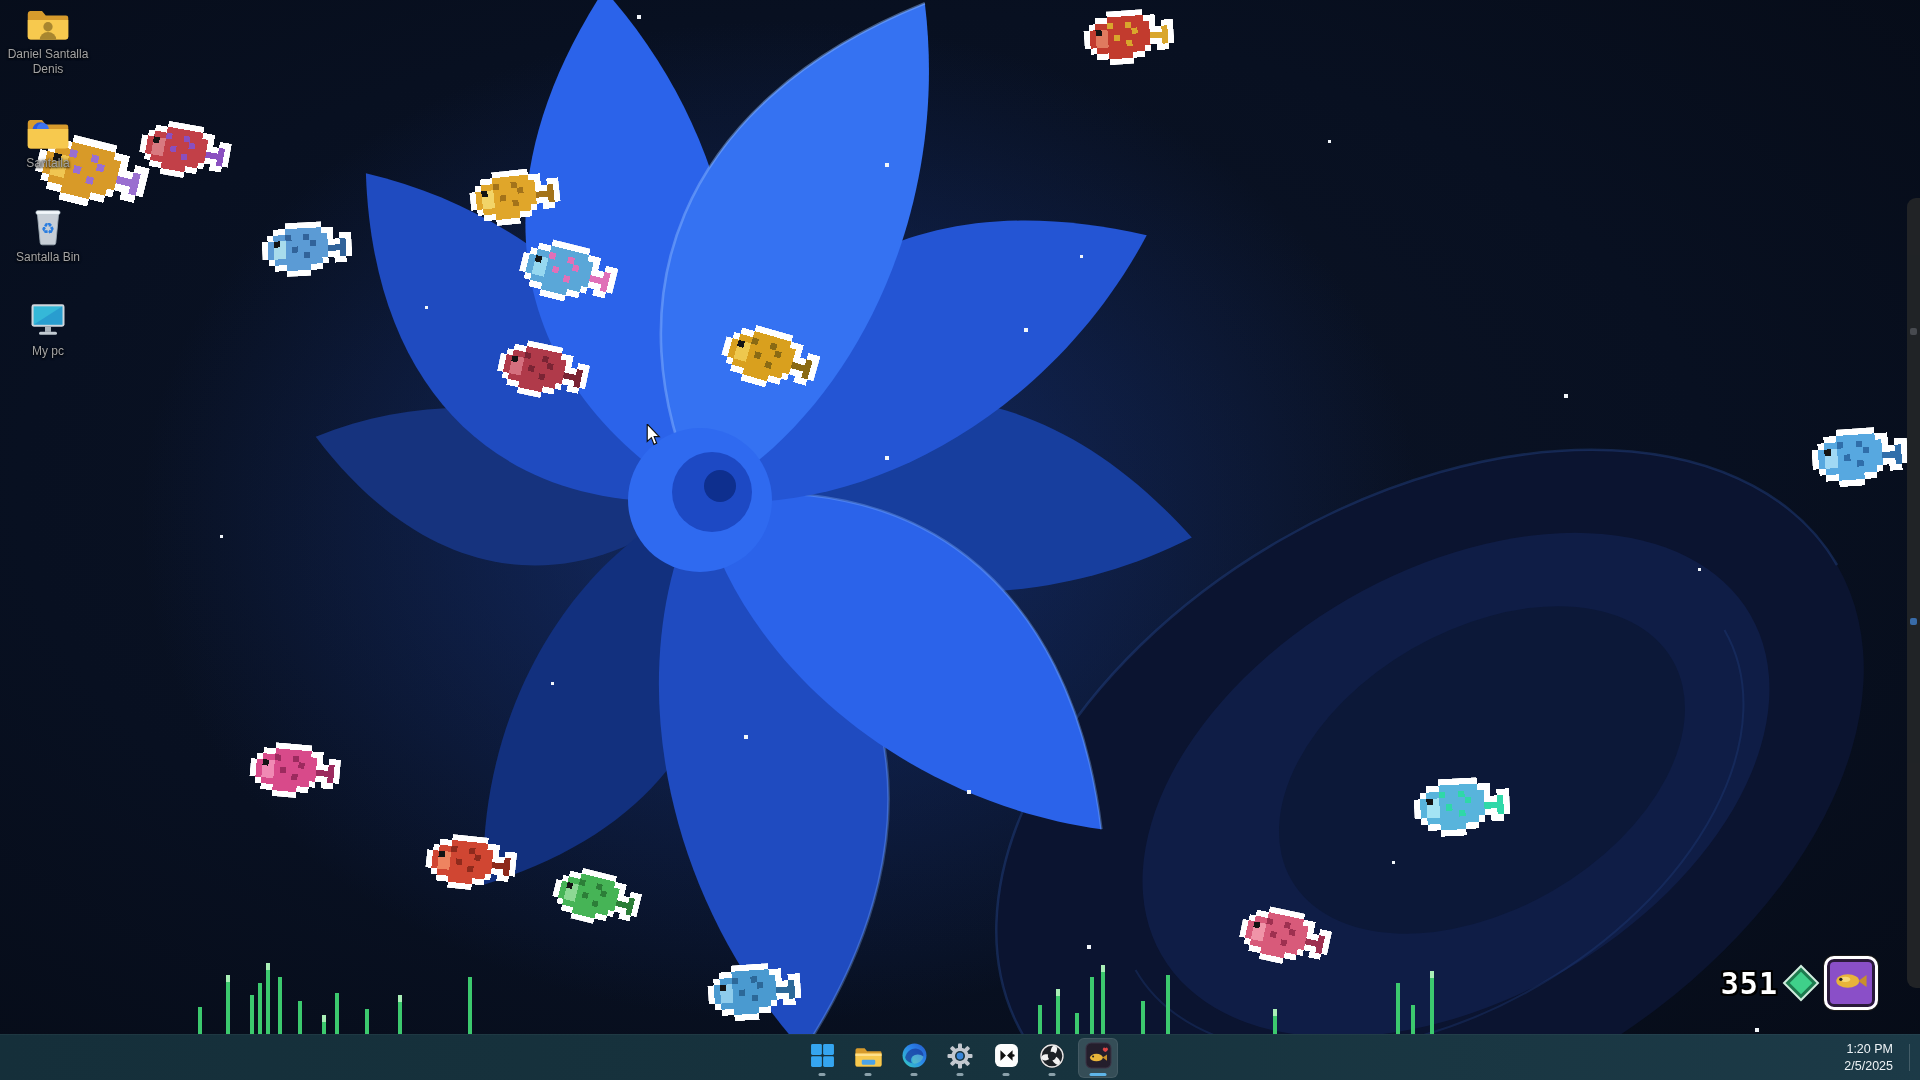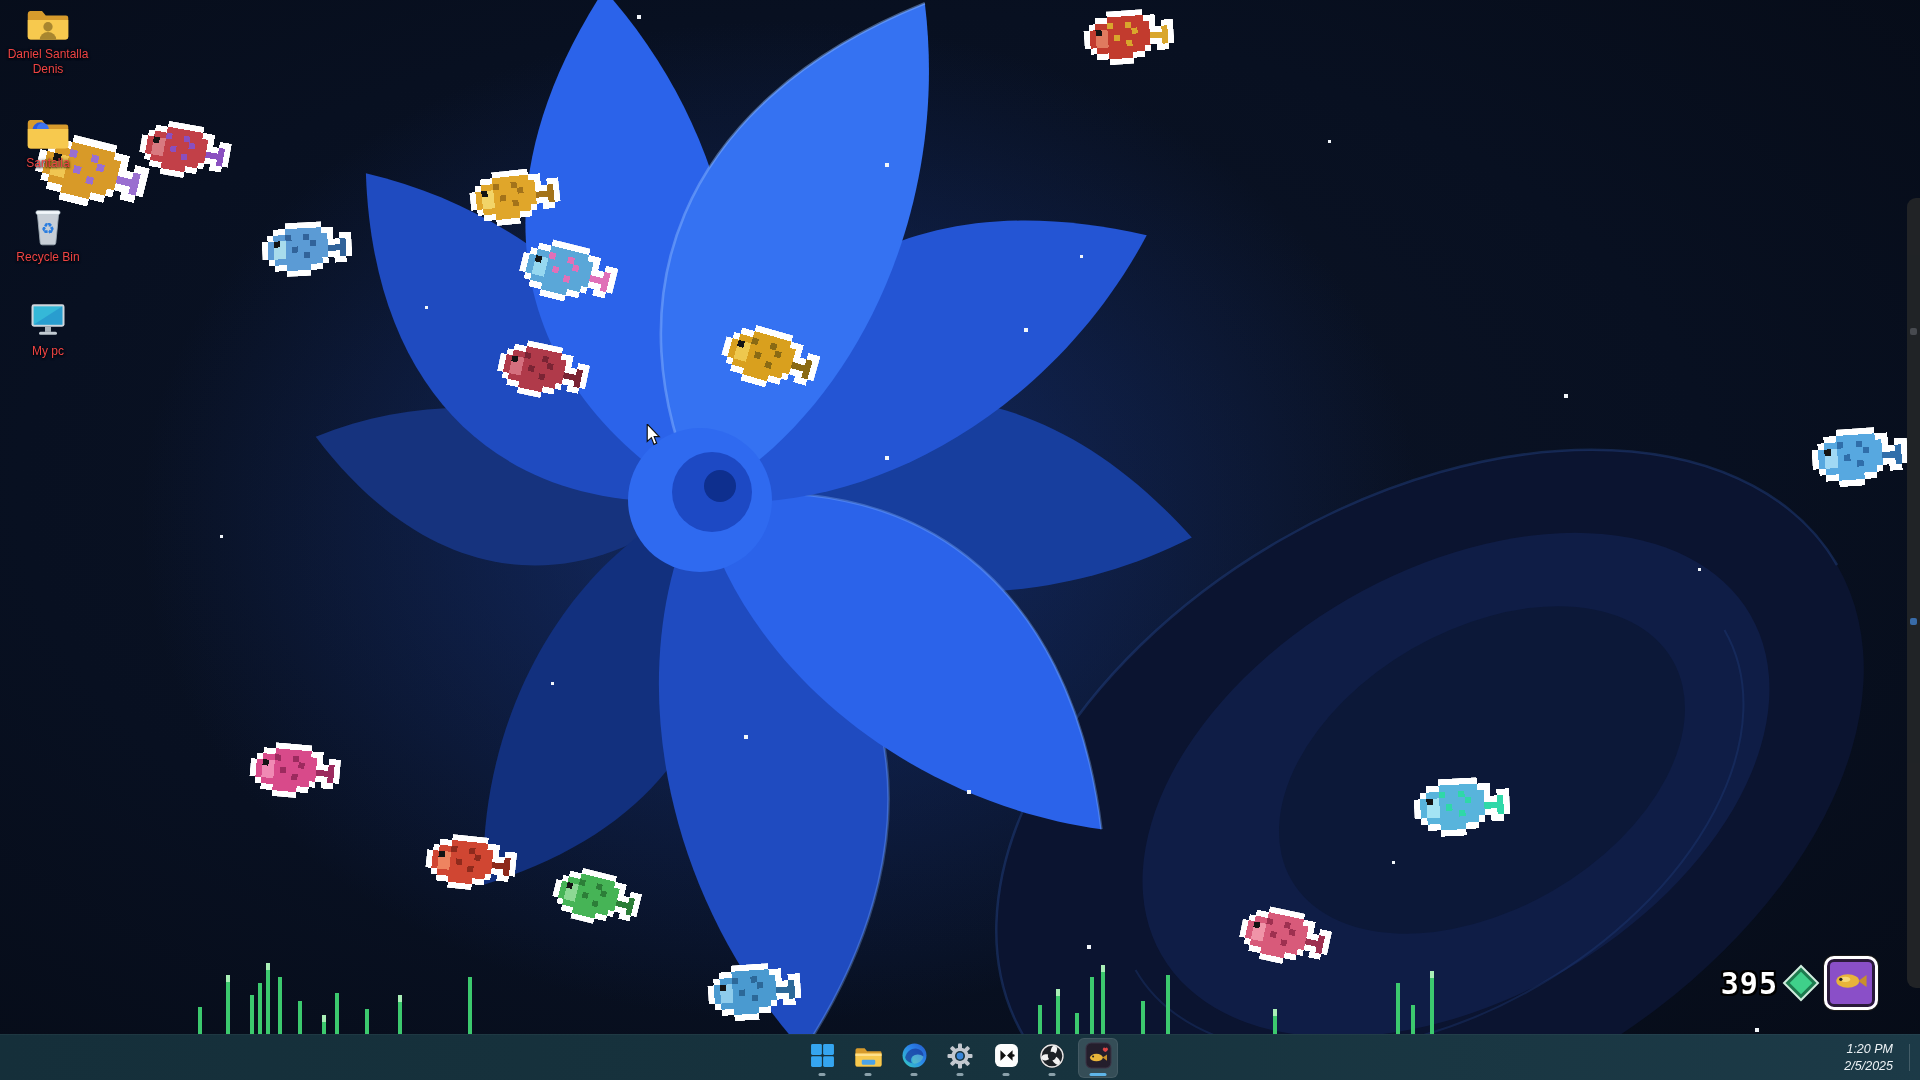--- a/index.html
+++ b/index.html
@@ -10,21 +10,21 @@
   #seaweed-layer{z-index:2;} #bubble-layer{z-index:2;} #fish-layer{z-index:3;}
   .bubble{position:absolute;background:#f2f6fa;}
   .weed{position:absolute;width:4px;background:#3cc96e;}
   .weed .tip{position:absolute;top:0;left:0;width:4px;height:7px;background:#a9efb6;}
   .fish{position:absolute;}
   .fish svg{display:block;}
   
   #icon-column{position:absolute;left:6px;top:2px;z-index:4;display:flex;flex-direction:column;gap:34px;width:84px;}
   .dicon{display:flex;flex-direction:column;align-items:center;cursor:default;}
   .dicon .glyph{width:46px;height:42px;display:flex;align-items:center;justify-content:center;}
-  .dicon .lbl{margin-top:3px;color:#ef4444;font-size:12px;line-height:1.25;text-align:center;
+  .dicon .lbl{margin-top:3px;color:#a3a3a3;font-size:12px;line-height:1.25;text-align:center;
     text-shadow:0 1px 2px rgba(0,0,0,.9),0 0 3px rgba(0,0,0,.7);max-width:84px;}
   
   #hud{position:absolute;right:42px;bottom:70px;z-index:5;display:flex;align-items:center;gap:12px;}
   #hud-score{font-family:"DejaVu Sans Mono",monospace;font-weight:800;font-size:30px;color:#fff;letter-spacing:1px;
     text-shadow:-2px 0 #000,2px 0 #000,0 -2px #000,0 2px #000,-2px -2px #000,2px 2px #000,-2px 2px #000,2px -2px #000;}
   #hud-gem{width:16px;height:16px;background:#3fd08a;border:3px solid #1d7a4e;outline:2px solid #cfeede;transform:rotate(45deg);}
   #hud-fish-btn{width:48px;height:48px;background:#8a4fc8;border:3px solid #fff;border-radius:10px;
     box-shadow:inset 0 0 0 3px #2a1a3a, 0 0 0 1px #1a1a1a;display:flex;align-items:center;justify-content:center;cursor:pointer;}
   
   #edge-panel{position:absolute;right:0;top:198px;width:13px;height:790px;background:#222427;
@@ -36,21 +36,21 @@
   #taskbar{position:absolute;left:0;bottom:0;width:1920px;height:45px;z-index:8;
     background:linear-gradient(90deg,#152f3a 0%,#17333e 55%,#1c3a47 100%);
     border-top:1px solid rgba(255,255,255,.04);display:flex;align-items:center;}
   #tb-center{position:absolute;left:50%;transform:translateX(-50%);display:flex;align-items:center;gap:6px;height:100%;}
   .tb-app{position:relative;width:40px;height:40px;margin-top:0;display:flex;align-items:center;justify-content:center;
     border-radius:6px;cursor:pointer;}
   .tb-app.active{background:rgba(255,255,255,.13);box-shadow:inset 0 0 0 1px rgba(255,255,255,.08);}
   .tb-app .ind{position:absolute;bottom:2px;left:50%;transform:translateX(-50%);height:3px;border-radius:2px;}
   .tb-app .ind.off{width:7px;background:#9fb4bd;opacity:.85;}
   .tb-app .ind.on{width:17px;background:#5fb5e8;}
-  #tb-right{position:absolute;right:6px;top:0;height:100%;display:flex;align-items:center;gap:8px;font-style:italic;}
+  #tb-right{position:absolute;right:6px;top:0;height:100%;display:flex;align-items:center;gap:8px;}
   #clock{color:#eef3f6;font-size:12.5px;line-height:1.35;text-align:right;padding:2px 8px;border-radius:4px;cursor:pointer;}
   #show-desktop{width:4px;height:60%;border-left:1px solid rgba(255,255,255,.18);cursor:pointer;}
 </style>
 </head>
 <body>
 
 <div id="screen">
 
   <svg id="wallpaper" viewBox="0 0 1920 1080" preserveAspectRatio="none">
     <defs>
@@ -2071,39 +2071,39 @@
     <span class="lbl">Santalla</span>
       </div>
       <div class="dicon">
         <span class="glyph">
           <svg width="34" height="40" viewBox="0 0 24 28">
    <path d="M4.5,5.5 L6.5,26 a1.5,1.5 0 0 0 1.5,1.3 h8 a1.5,1.5 0 0 0 1.5,-1.3 L19.5,5.5 Z" fill="#e9f0f6" opacity=".85" stroke="#b9c6cf" stroke-width=".6"></path>
    <rect x="3.5" y="3.2" width="17" height="2.6" rx="1.2" fill="#f2f7fb" stroke="#b9c6cf" stroke-width=".5"></rect>
    <text x="12" y="19.5" font-size="11" text-anchor="middle" fill="#2a7de0" font-family="DejaVu Sans, sans-serif">♻</text>
           </svg>
         </span>
-    <span class="lbl">Recycle Bin</span>
+    <span class="lbl">Santalla Bin</span>
       </div>
       <div class="dicon">
         <span class="glyph">
           <svg width="42" height="38" viewBox="0 0 28 25">
    <rect x="3" y="2" width="22" height="15" rx="1.6" fill="#cfd6dd"></rect>
    <rect x="4.4" y="3.4" width="19.2" height="12.2" fill="#35b8d8"></rect>
    <rect x="4.4" y="3.4" width="19.2" height="12.2" fill="url(#n)" opacity="0"></rect>
    <polygon points="4.4,15.6 23.6,3.4 23.6,15.6" fill="#1f86c8" opacity=".55"></polygon>
    <rect x="12" y="17" width="4" height="3.4" fill="#aab4bc"></rect>
    <rect x="8" y="20.4" width="12" height="2" rx="1" fill="#c2cbd2"></rect>
           </svg>
         </span>
     <span class="lbl">My pc</span>
       </div>
     </div>
 
   <div id="hud">
-    <span id="hud-score">395</span>
+    <span id="hud-score">351</span>
     <span id="hud-gem"></span>
     <div id="hud-fish-btn">
       <span id="hud-fish-glyph"><svg width="36" height="26" viewBox="0 0 22 14">
             <ellipse cx="9" cy="7" rx="7" ry="4.2" fill="#e8b43a"></ellipse>
             <ellipse cx="7.5" cy="6" rx="3" ry="1.6" fill="#f6d878"></ellipse>
             <path d="M15.5,7 l5,-3.6 v7.2 Z" fill="#c8902a"></path>
             <circle cx="4.8" cy="6" r="1" fill="#222"></circle>
           </svg></span>
     </div>
   </div>

